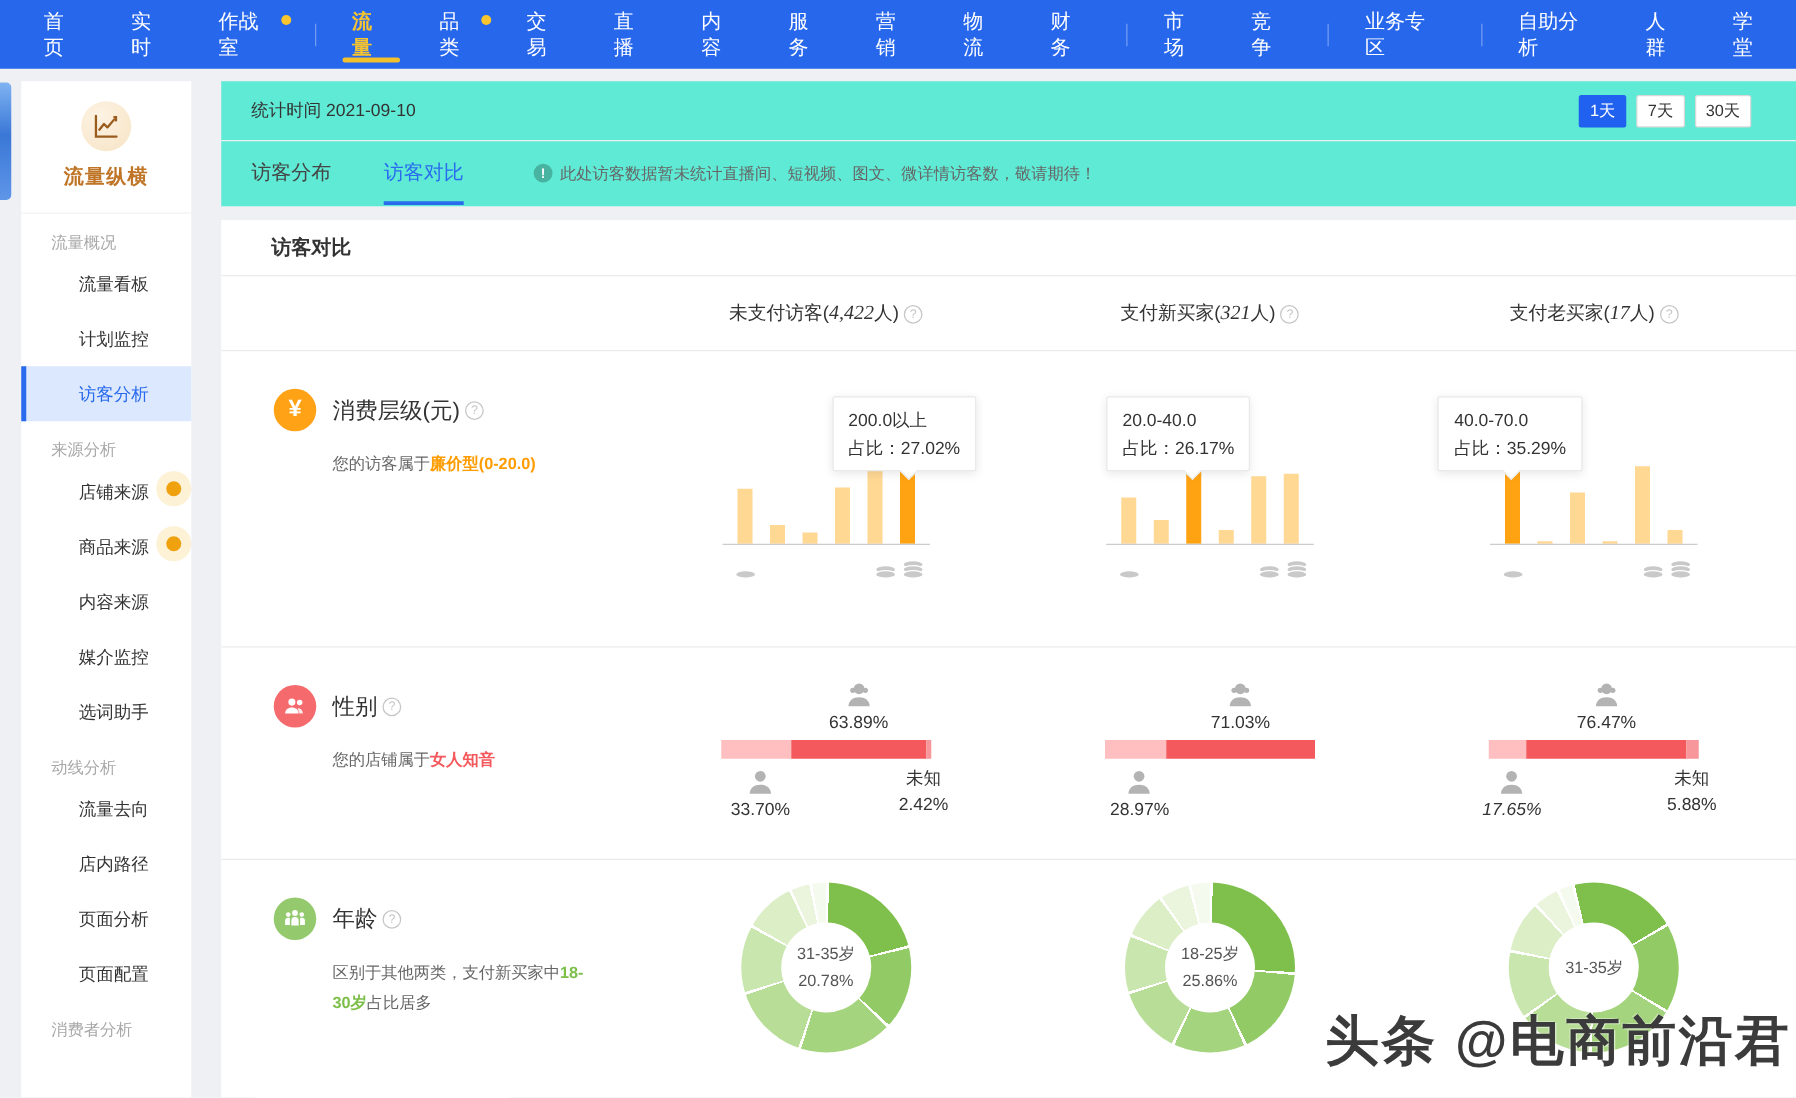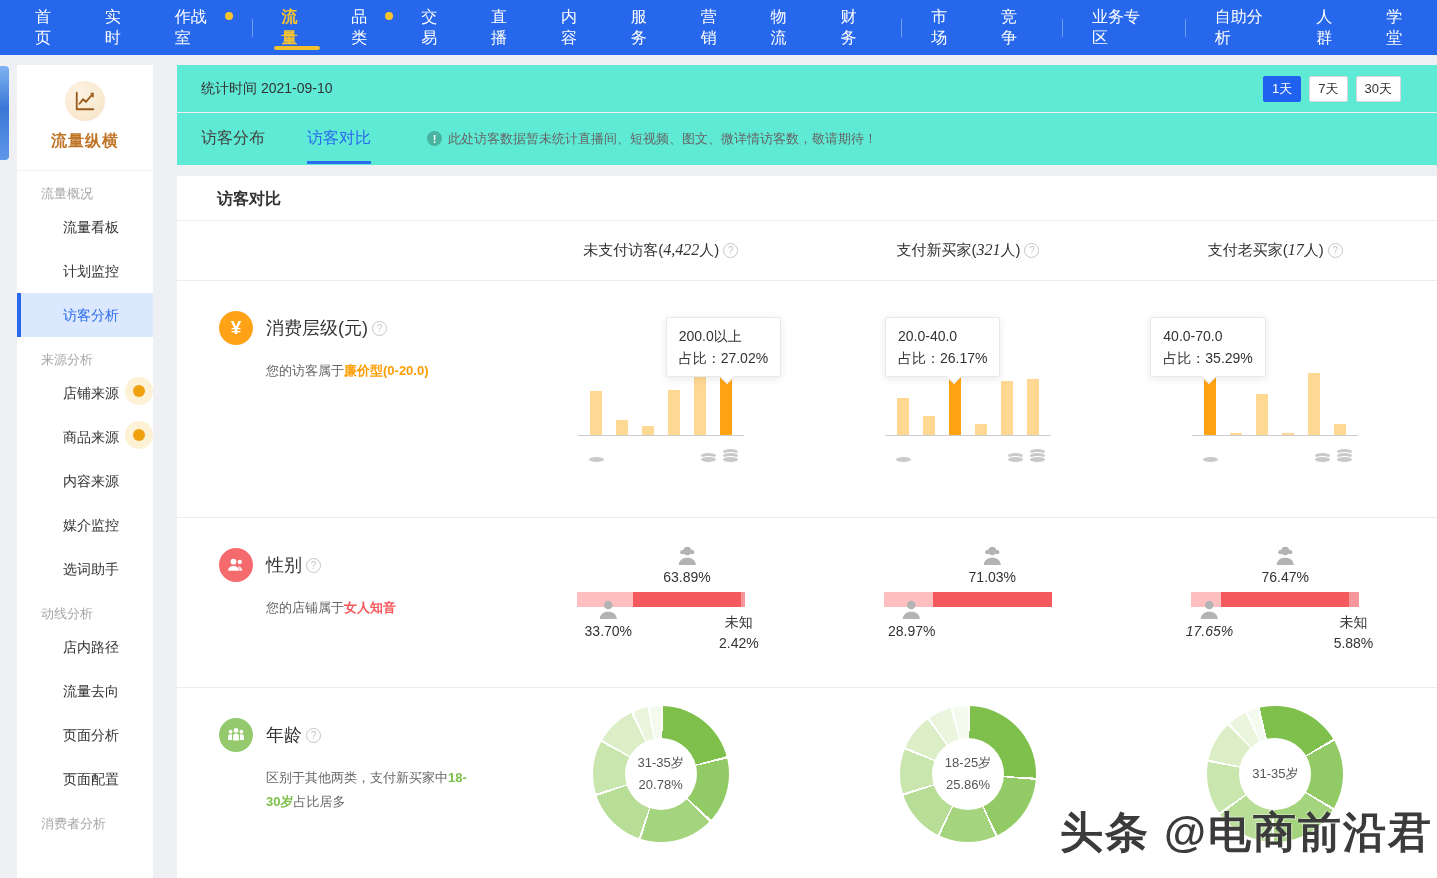--- a/index.html
+++ b/index.html
@@ -82,21 +82,21 @@
   .coin-stack { position:absolute; bottom:0; display:flex; flex-direction:column-reverse; }
   .coin { width:17px; height:7px; border-radius:50%; background:#c9c9c9; border:1px solid #fff; margin-top:-3px; }
 
   
   .gbar-wrap { position:relative; width:168px; height:110px; margin:28px auto 0; font-size:14px; color:#333; }
   .gbar { position:absolute; top:46px; left:0; width:100%; height:15px; display:flex; }
   .gseg-male { background:#ffbfc0; }
   .gseg-female { background:#f4595e; }
   .gseg-unk { background:#f8979b; }
   .g-female { position:absolute; top:-2px; text-align:center; transform:translateX(-50%); }
-  .g-male { position:absolute; top:52px; text-align:right; transform:translateX(-50%); }
+  .g-male { position:absolute; top:68px; text-align:right; transform:translateX(-50%); }
   .g-unk { position:absolute; top:66px; right:-14px; text-align:center; line-height:21px; }
   .person-icon { display:block; margin:0 auto 3px; }
 
   
   .donut { position:relative; width:136px; height:136px; border-radius:50%; margin:18px auto 0; }
   .donut-hole { position:absolute; left:50%; top:50%; transform:translate(-50%,-50%); width:72px; height:72px; border-radius:50%; background:#fff; display:flex; flex-direction:column; align-items:center; justify-content:center; font-size:13px; color:#555; line-height:22px; }
 
   
   .watermark { position:absolute; right:4px; bottom:16px; font-size:43px; font-weight:bold; color:#3b3b3b; letter-spacing:2px; z-index:50; text-shadow:1px 1px 0 rgba(255,255,255,.55), -1px -1px 0 rgba(255,255,255,.35); }
 </style>
@@ -184,22 +184,22 @@
       <div class="side-item"><span>流量看板</span></div>
       <div class="side-item"><span>计划监控</span></div>
       <div class="side-item active"><span>访客分析</span></div>
       <div class="side-group">来源分析</div>
       <div class="side-item"><span>店铺来源</span><span class="side-dot"></span></div>
       <div class="side-item"><span>商品来源</span><span class="side-dot"></span></div>
       <div class="side-item"><span>内容来源</span></div>
       <div class="side-item"><span>媒介监控</span></div>
       <div class="side-item"><span>选词助手</span></div>
       <div class="side-group">动线分析</div>
+      <div class="side-item"><span>流量去向</span></div>
       <div class="side-item"><span>店内路径</span></div>
-      <div class="side-item"><span>流量去向</span></div>
       <div class="side-item"><span>页面分析</span></div>
       <div class="side-item"><span>页面配置</span></div>
       <div class="side-group">消费者分析</div>
     </div>
 </aside>
 
 <div class="edge-widget"></div>
 
 <div class="main">
 

